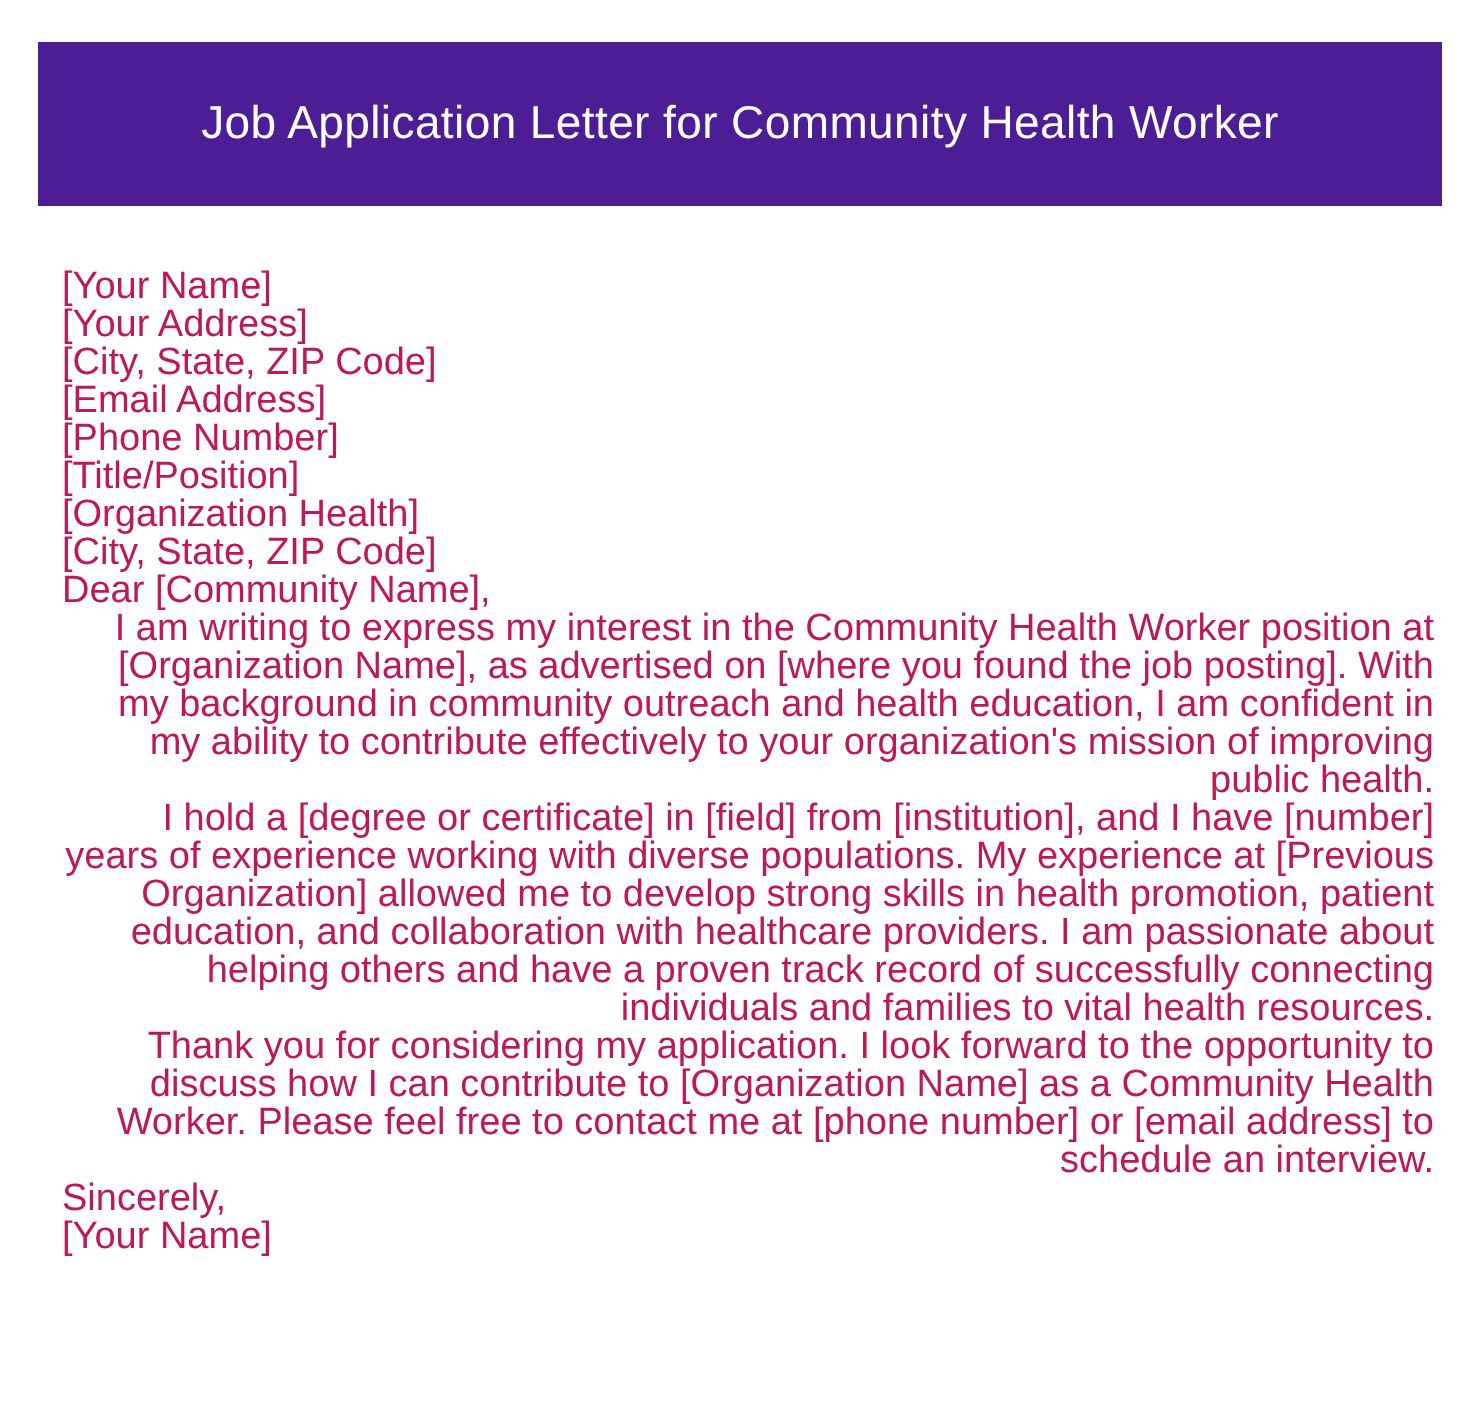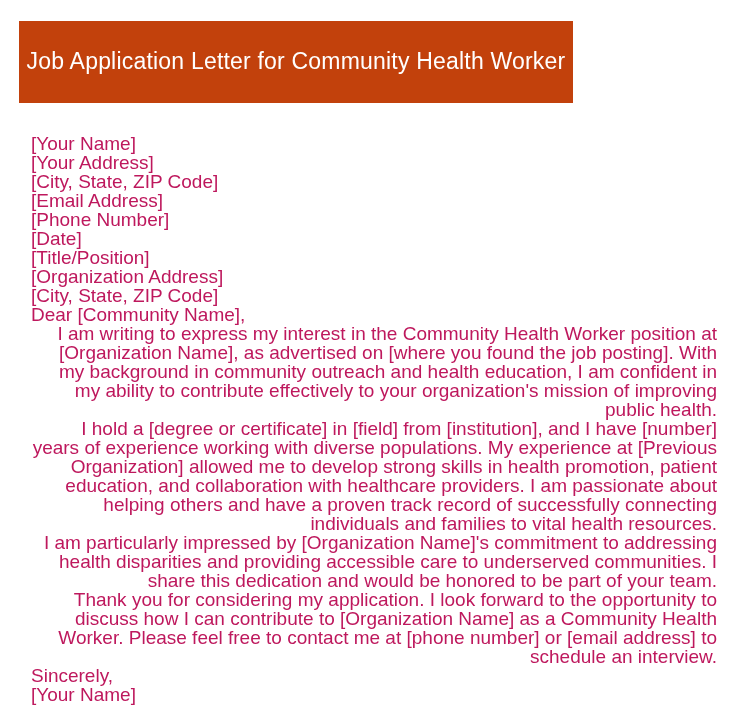--- a/index.html
+++ b/index.html
@@ -17,23 +17,23 @@
   .page {
     position: relative;
     width: 740px;
     height: 705px;
     background: #ffffff;
   }
   .letter-header {
     position: absolute;
     left: 19px;
     top: 21px;
-    width: 554px;
+    width: 702px;
     height: 82px;
-    background: #c2410c;
+    background: #4c1d95;
     display: flex;
     align-items: center;
     justify-content: center;
     box-sizing: border-box;
   }
   .letter-header-title {
     color: #ffffff;
     font-size: 23px;
     font-weight: normal;
     line-height: 1.2;
@@ -76,33 +76,31 @@
   </div>
 
   <div class="letter-body">
 
     <div>
       <div class="addr-line">[Your Name]</div>
       <div class="addr-line">[Your Address]</div>
       <div class="addr-line">[City, State, ZIP Code]</div>
       <div class="addr-line">[Email Address]</div>
       <div class="addr-line">[Phone Number]</div>
-      <div class="addr-line">[Date]</div>
     </div>
 
     <div>
       <div class="addr-line">[Title/Position]</div>
-      <div class="addr-line">[Organization Address]</div>
+      <div class="addr-line">[Organization Health]</div>
       <div class="addr-line">[City, State, ZIP Code]</div>
     </div>
 
     <div class="salutation">Dear [Community Name],</div>
 
     <p class="para">I am writing to express my interest in the Community Health Worker position at [Organization Name], as advertised on [where you found the job posting]. With my background in community outreach and health education, I am confident in my ability to contribute effectively to your organization's mission of improving public health.</p>
     <p class="para">I hold a [degree or certificate] in [field] from [institution], and I have [number] years of experience working with diverse populations. My experience at [Previous Organization] allowed me to develop strong skills in health promotion, patient education, and collaboration with healthcare providers. I am passionate about helping others and have a proven track record of successfully connecting individuals and families to vital health resources.</p>
-    <p class="para">I am particularly impressed by [Organization Name]'s commitment to addressing health disparities and providing accessible care to underserved communities. I share this dedication and would be honored to be part of your team.</p>
     <p class="para">Thank you for considering my application. I look forward to the opportunity to discuss how I can contribute to [Organization Name] as a Community Health Worker. Please feel free to contact me at [phone number] or [email address] to schedule an interview.</p>
 
     <div class="closing-line">Sincerely,</div>
     <div class="closing-line">[Your Name]</div>
 
   </div>
 </div>
 
 </body></html>

